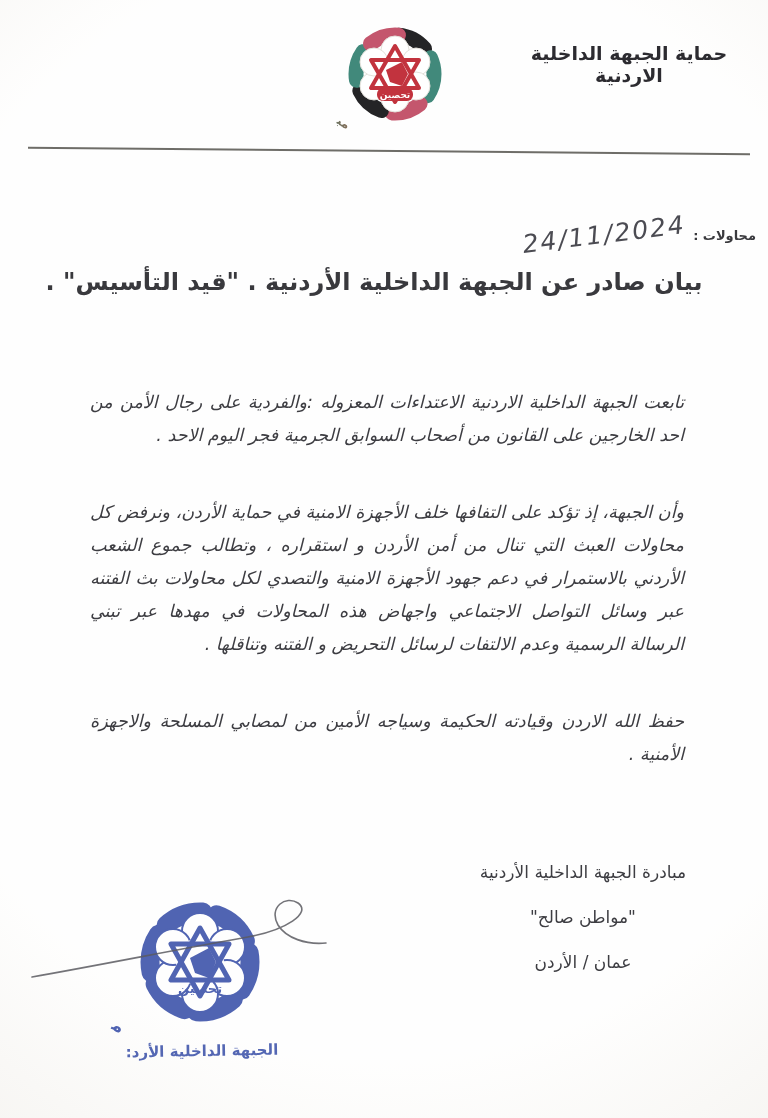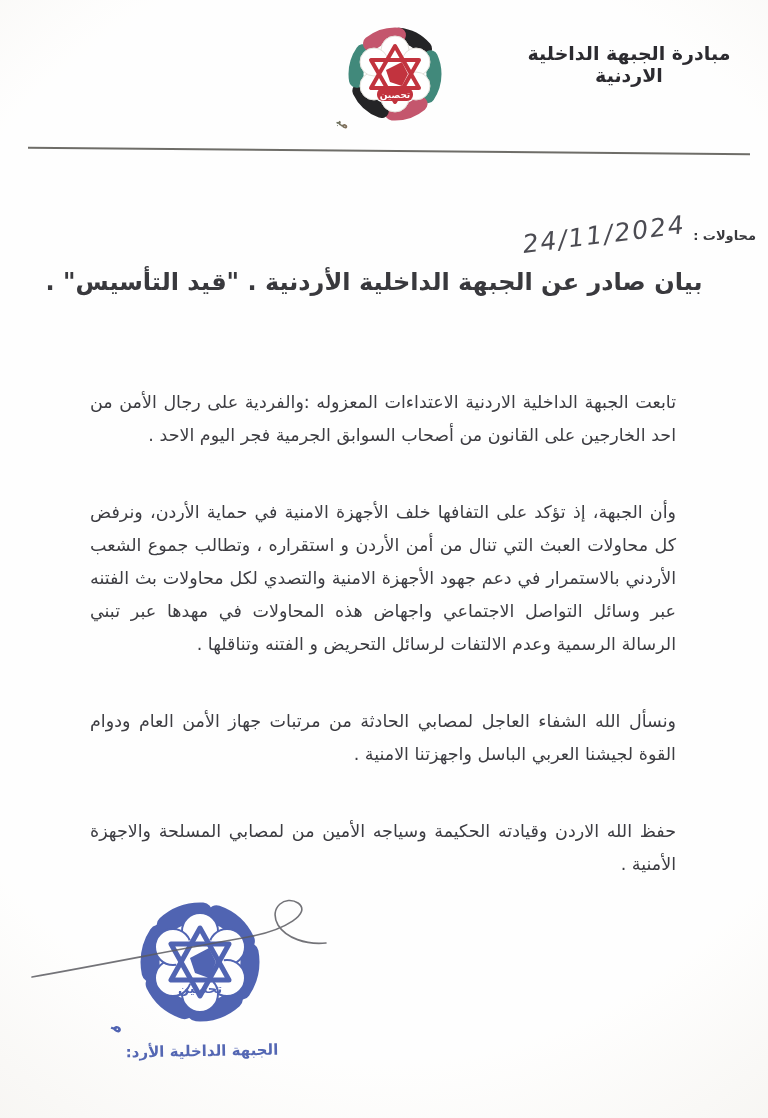--- a/index.html
+++ b/index.html
@@ -40,21 +40,21 @@
     transform:rotate(-7deg);direction:ltr;
     font-family:"DejaVu Sans","Liberation Sans",sans-serif;
   }
   
   .doc-title{
     position:absolute;top:268px;left:40px;right:60px;
     text-align:center;font-size:24px;font-weight:bold;color:#39393d;
   }
   
   .body-text{
-    position:absolute;top:386px;right:92px;left:90px;
+    position:absolute;top:386px;right:84px;left:90px;font-style:italic;
   }
   .body-text p{
     margin:0 0 44px 0;
     font-size:17.5px;line-height:33px;color:#3d3d42;
     text-align:justify;text-align-last:right;
   }
   
   .signature{
     position:absolute;top:862px;right:60px;width:250px;
     text-align:center;color:#3d3d42;font-size:17px;
@@ -113,37 +113,41 @@
       <rect x="53" y="76" width="36" height="13" rx="6" fill="#c2333e"></rect>
       <text x="71" y="86" text-anchor="middle" font-size="9" fill="#ffffff" font-weight="bold">تحصين</text>
     </g>
 
     <text font-size="12" font-weight="bold" fill="url(#arcgrad)">
       <textPath href="#arcpath-top" startOffset="8%">مبادرة مواطن صالح</textPath>
     </text>
   </svg>
 
   <div class="header-text">
-    <div class="org-name">مبادرة الجبهة الداخلية الاردنية</div>
+    <div class="org-name">حماية الجبهة الداخلية الاردنية</div>
   </div>
 
   <div class="divider"></div>
 
   <div class="date-label">محاولات :</div>
   <div class="date-value">24/11/2024</div>
 
   <div class="doc-title">بيان صادر عن الجبهة الداخلية الأردنية . "قيد التأسيس" .</div>
 
   <div class="body-text">
     <p>تابعت الجبهة الداخلية الاردنية  الاعتداءات المعزوله :والفردية على رجال الأمن من احد الخارجين على القانون من أصحاب السوابق الجرمية فجر اليوم الاحد .</p>
     <p>وأن الجبهة،   إذ تؤكد على التفافها خلف الأجهزة الامنية في حماية الأردن،  ونرفض كل محاولات العبث التي تنال من أمن الأردن و استقراره ، وتطالب  جموع الشعب الأردني بالاستمرار في دعم  جهود الأجهزة الامنية والتصدي لكل محاولات بث الفتنه عبر وسائل التواصل الاجتماعي واجهاض  هذه المحاولات في مهدها عبر تبني الرسالة الرسمية وعدم الالتفات لرسائل  التحريض و الفتنه وتناقلها  .</p>
-    <p>ونسأل الله الشفاء العاجل لمصابي الحادثة من مرتبات جهاز الأمن العام ودوام القوة لجيشنا العربي الباسل واجهزتنا الامنية .</p>
     <p>حفظ الله الاردن وقيادته الحكيمة وسياجه الأمين من لمصابي المسلحة والاجهزة الأمنية .</p>
   </div>
 
+  <div class="signature">
+    <div>مبادرة الجبهة الداخلية الأردنية</div>
+    <div>"مواطن صالح"</div>
+    <div>عمان / الأردن</div>
+  </div>
 
   <svg class="stamp" viewBox="0 0 250 200">
     <defs>
       <path id="arcpath-stamp" d="M 32,138 Q 122,192 216,118" fill="none"></path>
     </defs>
     <g opacity="0.92">
 
       <g fill="none" stroke="#4257ac" stroke-linecap="round" stroke-width="19">
         <circle cx="122" cy="72" r="50" stroke-dasharray="40 274" stroke-dashoffset="62"></circle>
         <circle cx="122" cy="72" r="50" stroke-dasharray="40 274" stroke-dashoffset="10"></circle>

